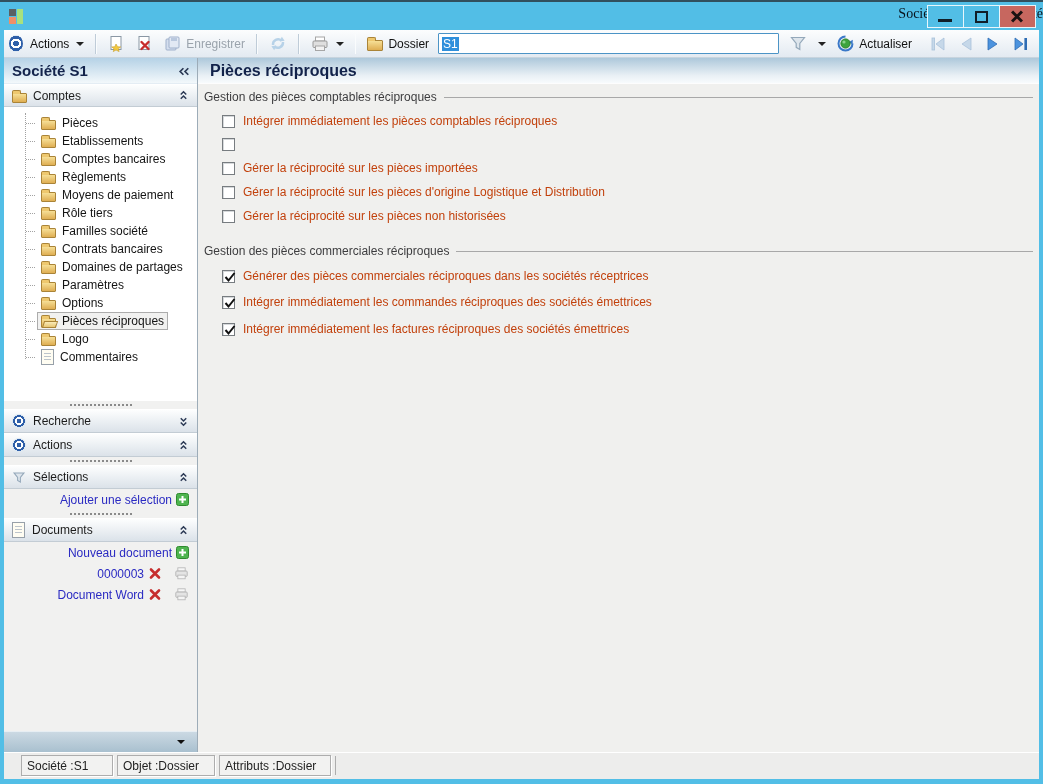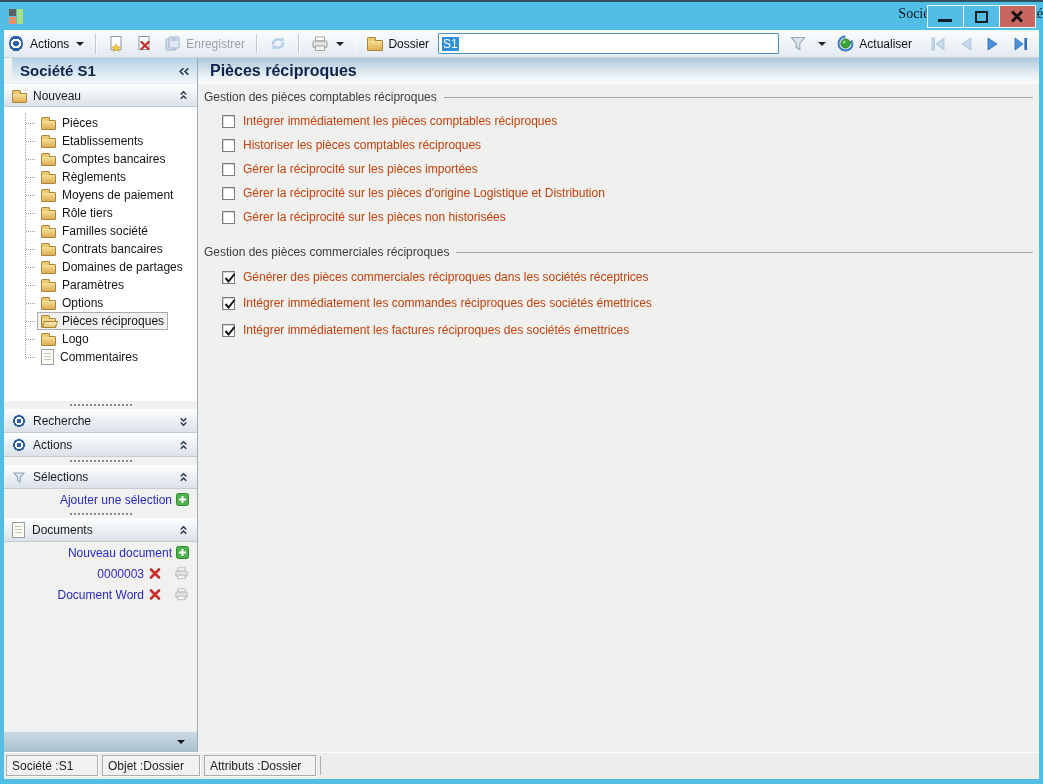--- a/index.html
+++ b/index.html
@@ -48,21 +48,21 @@
   .tb-input .sel{background:#2F8FDB;color:#fff;padding:0 1px;}
   .nav-ico{display:block;}
 
   
   .main-wrap{position:absolute;top:58px;left:4px;right:4px;bottom:32px;display:flex;}
 
   
   .sidebar{width:194px;background:#F1F1F0;border-right:1px solid #9DACB8;
     box-sizing:border-box;display:flex;flex-direction:column;}
   .side-title{height:25px;flex:none;background:linear-gradient(#B5D2E6,#F3F8FB);
-    display:flex;align-items:center;padding:0 8px;border-bottom:1px solid #E4EDF4;margin-left:8px;}
+    display:flex;align-items:center;padding:0 8px;border-bottom:1px solid #E4EDF4;}
   .side-title .t{font-size:15px;font-weight:bold;color:#13234B;flex:1;}
   .sec-header{height:21px;flex:none;background:linear-gradient(#FDFEFE,#DBE2E9);
     border-bottom:1px solid #C3CCD4;border-top:1px solid #FFFFFF;
     display:flex;align-items:center;gap:6px;padding:0 8px;font-size:12px;color:#1C1C1C;}
   .sec-header .lbl{flex:1;}
   .tree-box{height:294px;flex:none;background:#FFFFFF;position:relative;padding-top:7px;box-sizing:border-box;}
   .tree-box:before{content:"";position:absolute;left:21px;top:6px;height:246px;
     border-left:1px dotted #A2A2A2;}
   .tree-row{height:18px;display:flex;align-items:center;gap:6px;padding-left:33px;
     position:relative;font-size:12px;color:#141414;white-space:nowrap;}
@@ -107,21 +107,21 @@
   .cb.checked svg{display:block;}
   .grp2{margin-top:21px;}
   .cb-row.g2{margin-top:11px;}
 
   
   .statusbar{position:absolute;left:4px;right:4px;bottom:5px;height:27px;background:#EDEDEC;
     border-top:1px solid #FFFFFF;box-sizing:border-box;display:flex;align-items:center;
     padding:2px 2px 3px 2px;gap:4px;}
   .status-cell{height:19px;border:1px solid #ADADAD;box-shadow:1px 1px 0 #FFFFFF;
     background:#F2F2F1;display:flex;align-items:center;padding:0 5px;font-size:12px;color:#222;}
-  .sc1{width:80px;}.sc2{width:86px;}.sc3{width:100px;}
+  .sc1{width:80px;margin-left:15px;}.sc2{width:86px;}.sc3{width:100px;}
   .status-rest{flex:1;height:19px;border-left:1px solid #ADADAD;}
 
   .chev{display:inline-block;width:11px;height:11px;flex:none;}
   .chev svg{display:block;}
   .chev.down svg{transform:rotate(180deg);}
   .chev.left svg{transform:rotate(-90deg);}
 </style>
 </head>
 <body>
 
@@ -247,21 +247,21 @@
         <span class="t">Société S1</span>
         <span class="chev left">
           <svg width="13" height="13" viewBox="0 0 12 12">
               <path d="M3 5 L6 2 L9 5 M3 9.5 L6 6.5 L9 9.5" fill="none" stroke="#2C3A55" stroke-width="1.6"></path>
             </svg>
         </span>
       </div>
 
       <div class="sec-header">
         <span class="folder-ico" style="width:15px;height:10px;"></span>
-        <span class="lbl">Nouveau</span>
+        <span class="lbl">Comptes</span>
         <span class="chev">
           <svg width="11" height="11" viewBox="0 0 12 12">
               <path d="M3 5 L6 2 L9 5 M3 9.5 L6 6.5 L9 9.5" fill="none" stroke="#2C3A55" stroke-width="1.6"></path>
             </svg>
         </span>
       </div>
 
       <div class="tree-box">
         <div class="tree-row">
             <span class="box">
@@ -447,21 +447,20 @@
         <span class="g">Gestion des pièces comptables réciproques</span>
         <span class="line"></span>
       </div>
 
       <div class="cb-row">
         <span class="cb"></span>
         <span>Intégrer immédiatement les pièces comptables réciproques</span>
       </div>
       <div class="cb-row">
         <span class="cb"></span>
-        <span>Historiser les pièces comptables réciproques</span>
       </div>
       <div class="cb-row">
         <span class="cb"></span>
         <span>Gérer la réciprocité sur les pièces importées</span>
       </div>
       <div class="cb-row">
         <span class="cb"></span>
         <span>Gérer la réciprocité sur les pièces d'origine Logistique et Distribution</span>
       </div>
       <div class="cb-row">

